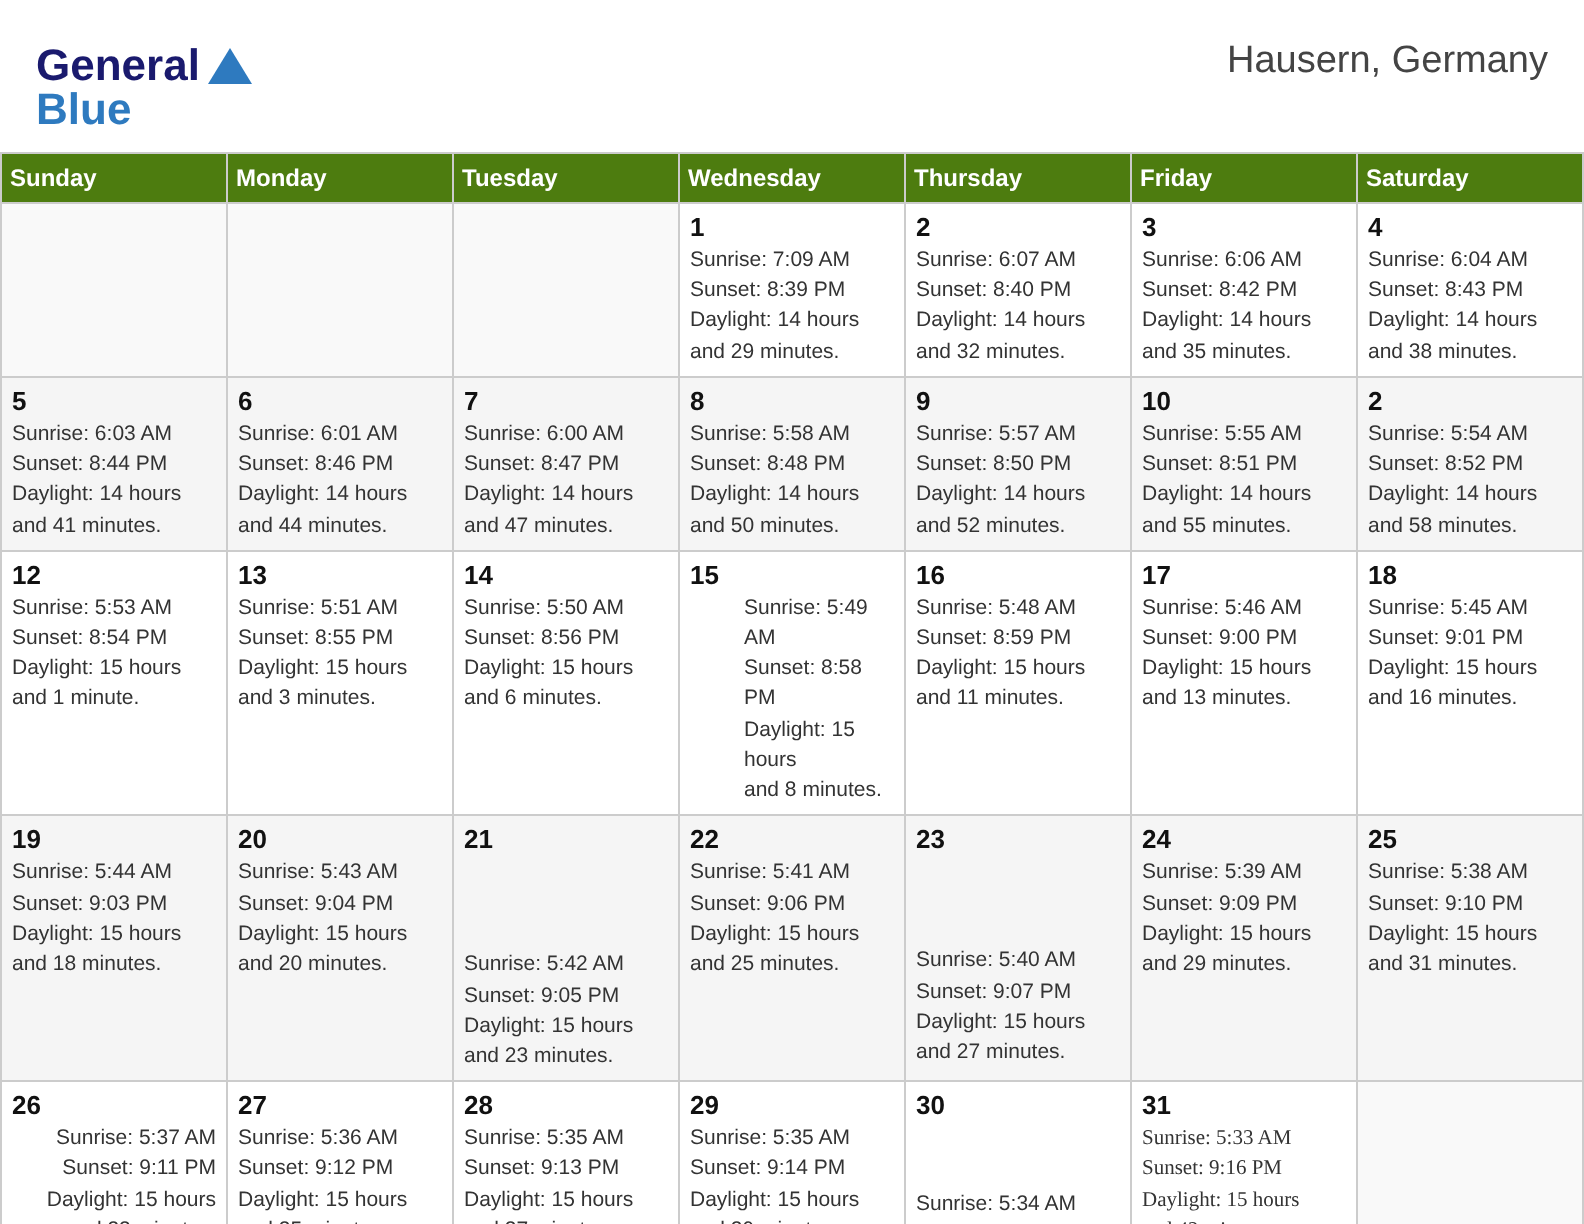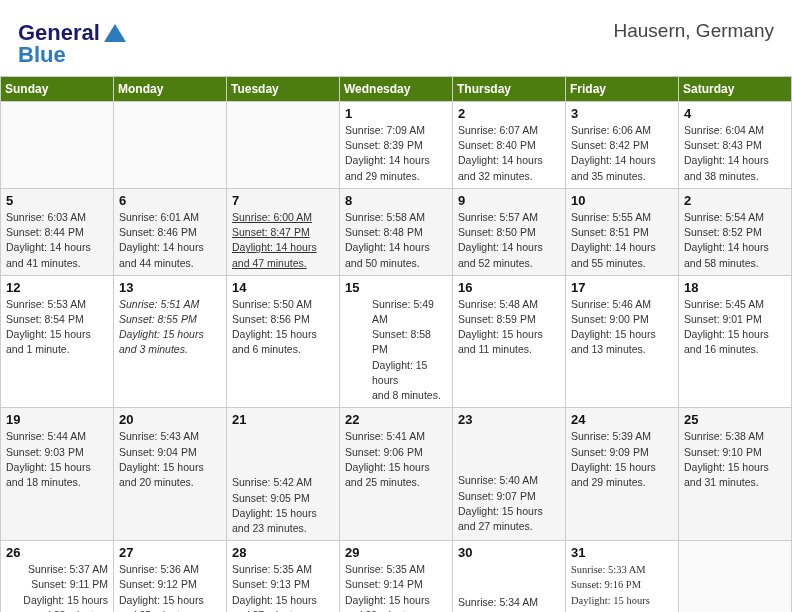--- a/index.html
+++ b/index.html
@@ -155,21 +155,21 @@
         </td>
         <td>
           <div class="day-number">6</div>
           <div class="day-info" style="white-space: pre-line;">Sunrise: 6:01 AM
 Sunset: 8:46 PM
 Daylight: 14 hours
 and 44 minutes.</div>
         </td>
         <td>
           <div class="day-number">7</div>
-          <div class="day-info" style="white-space: pre-line; text-decoration: underline;">Sunrise: 6:00 AM
+          <div class="day-info" style="white-space: pre-line;">Sunrise: 6:00 AM
 Sunset: 8:47 PM
 Daylight: 14 hours
 and 47 minutes.</div>
         </td>
         <td>
           <div class="day-number">8</div>
           <div class="day-info" style="white-space: pre-line;">Sunrise: 5:58 AM
 Sunset: 8:48 PM
 Daylight: 14 hours
 and 50 minutes.</div>
@@ -199,21 +199,21 @@
       <tr>
         <td>
           <div class="day-number">12</div>
           <div class="day-info" style="white-space: pre-line;">Sunrise: 5:53 AM
 Sunset: 8:54 PM
 Daylight: 15 hours
 and 1 minute.</div>
         </td>
         <td>
           <div class="day-number">13</div>
-          <div class="day-info" style="white-space: pre-line; font-style: italic;">Sunrise: 5:51 AM
+          <div class="day-info" style="white-space: pre-line;">Sunrise: 5:51 AM
 Sunset: 8:55 PM
 Daylight: 15 hours
 and 3 minutes.</div>
         </td>
         <td>
           <div class="day-number">14</div>
           <div class="day-info" style="white-space: pre-line;">Sunrise: 5:50 AM
 Sunset: 8:56 PM
 Daylight: 15 hours
 and 6 minutes.</div>

